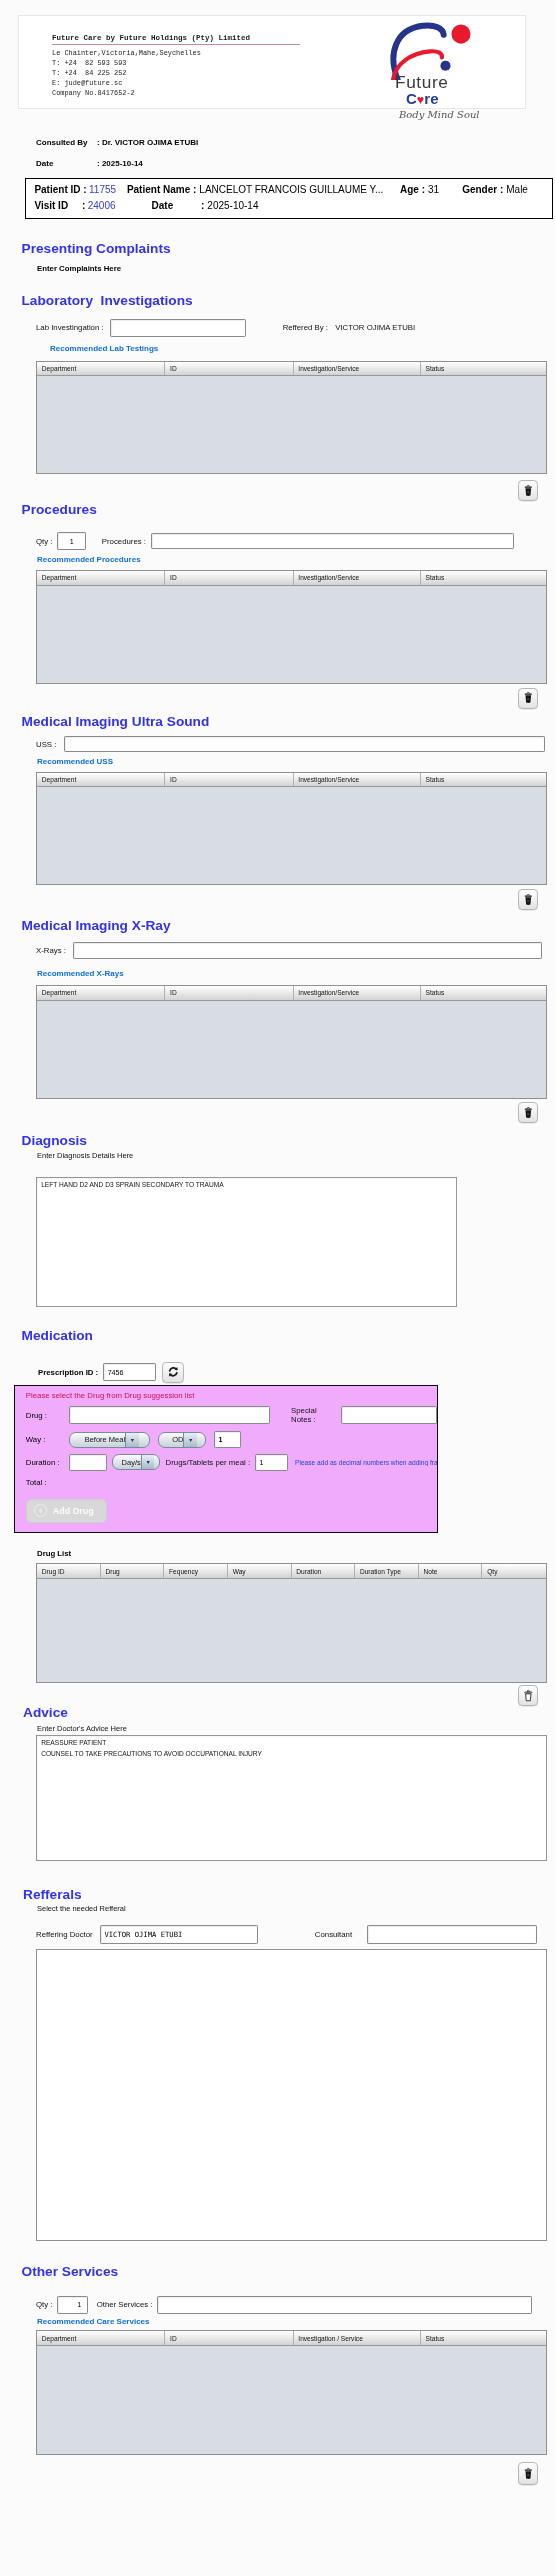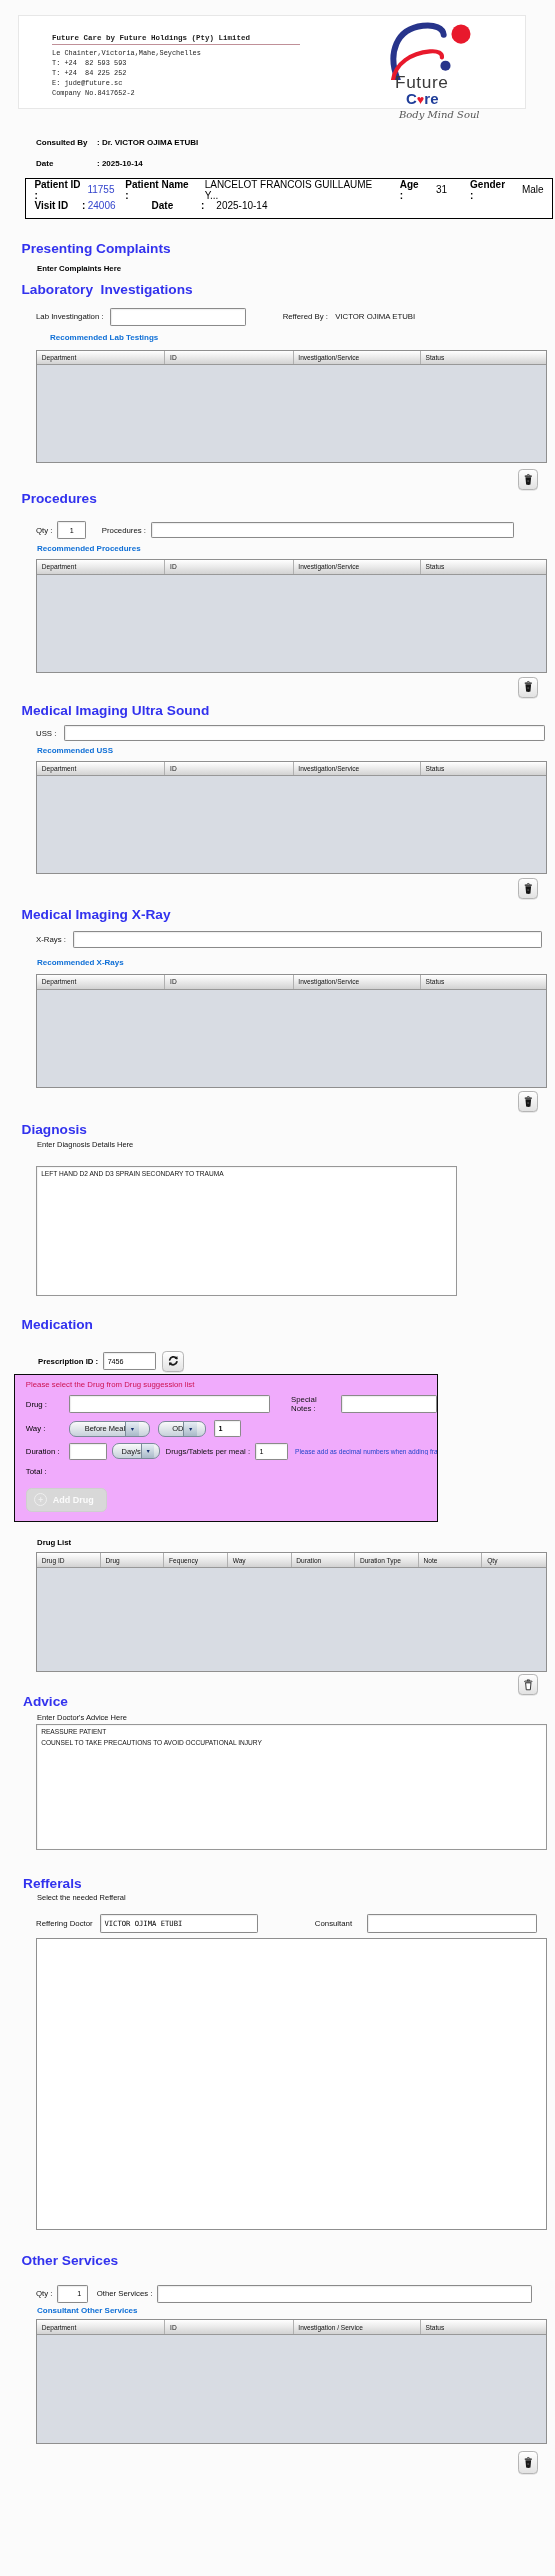--- a/index.html
+++ b/index.html
@@ -24,21 +24,21 @@
   .row{display:flex;align-items:center;}
   .blbl{font-weight:bold;font-size:8px;}
   .lblw{display:inline-block;width:61px;}
 
   
   .pbox{margin-left:25px;width:528px;height:41px;border:1.2px solid #000;background:#fff;
         box-sizing:border-box;padding:6.6px 8.4px 0 8.4px;}
   .prow{display:flex;align-items:center;font-size:10px;height:9px;margin-bottom:7.2px;}
   .plab{font-weight:bold;}
   .pid{color:#3344cc;margin-left:2.4px;}
-  .pval{margin-left:12px;}
+  .pval{margin-left:3px;}
 
   .sec-title{font-size:13.7px;font-weight:bold;color:#3232ee;line-height:16.7px;white-space:pre;}
   .sub-label{font-weight:bold;font-size:7.8px;line-height:9px;}
   .sub-label-lt{font-weight:400;font-size:7.5px;line-height:9px;color:#111;}
   .rec-link{color:#0f6fd6;font-weight:bold;font-size:8px;line-height:9px;cursor:pointer;}
 
   .inp{border:0.6px solid #8a8a8a;border-radius:1.2px;background:#fff;box-sizing:border-box;
        font:7.2px "Liberation Sans",sans-serif;padding:1.2px 3.6px;
        box-shadow:inset 0.6px 0.6px 1.2px rgba(0,0,0,0.13);}
   textarea.tarea{border:0.6px solid #979797;background:#fff;box-sizing:border-box;resize:none;
@@ -157,21 +157,21 @@
       <span class="plab pre">Visit ID     :</span>
       <span class="pid">24006</span>
       <span class="plab pre" style="margin-left:36px;">Date          :</span>
       <span class="pval">2025-10-14</span>
     </div>
   </div>
 
   <div class="sec-title" style="margin-top:22px;margin-left:21.5px;">Presenting Complaints</div>
   <div class="sub-label" style="margin-top:7.2px;margin-left:37px;">Enter Complaints Here</div>
 
-  <div class="sec-title" style="margin-top:9px;margin-left:21.5px;">Laboratory  Investigations</div>
+  <div class="sec-title" style="margin-top:20px;margin-left:21.5px;">Laboratory  Investigations</div>
   <div class="row" style="margin-top:8.4px;margin-left:36px;height:18px;">
     <span class="flabel">Lab Investingation :</span>
     <input class="inp" style="margin-left: 6px; width: 136px; height: 18px;">
     <span class="flabel" style="margin-left:37px;">Reffered By :</span>
     <span class="flabel" style="margin-left:7.2px;">VICTOR OJIMA ETUBI</span>
   </div>
   <div class="rec-link" style="margin-top:7.8px;margin-left:50px;">Recommended Lab Testings</div>
   <div class="dtable" style="margin-top:7.2px;margin-left:36px;">
     <div class="dt-head">
       <div class="dt-col c1">Department</div>
@@ -353,21 +353,21 @@
   </div>
   <div class="ref-box" style="margin-top:4.8px;"></div>
 
   <div class="sec-title" style="margin-top:23px;margin-left:21.5px;">Other Services</div>
   <div class="row" style="margin-top:14.3px;margin-left:36px;height:19px;">
     <span class="flabel">Qty :</span>
     <input class="inp" style="margin-left: 4.8px; width: 31px; height: 18px; text-align: right; padding-right: 6px;" value="1">
     <span class="flabel" style="margin-left:8.4px;">Other Services :</span>
     <input class="inp" style="margin-left: 4.8px; width: 375px; height: 18px;">
   </div>
-  <div class="rec-link" style="margin-top:2.4px;margin-left:37px;">Consultant Other Services</div>
+  <div class="rec-link" style="margin-top:2.4px;margin-left:37px;">Recommended Care Services</div>
   <div class="dtable" style="margin-top:4.8px;margin-left:36px;">
     <div class="dt-head">
       <div class="dt-col c1">Department</div>
       <div class="dt-col c2">ID</div>
       <div class="dt-col c3">Investigation / Service</div>
       <div class="dt-col c4">Status</div>
     </div>
     <div class="dt-body" style="height:108px;"></div>
   </div>
   <div class="trash-row" style="margin-top:7.2px;">

